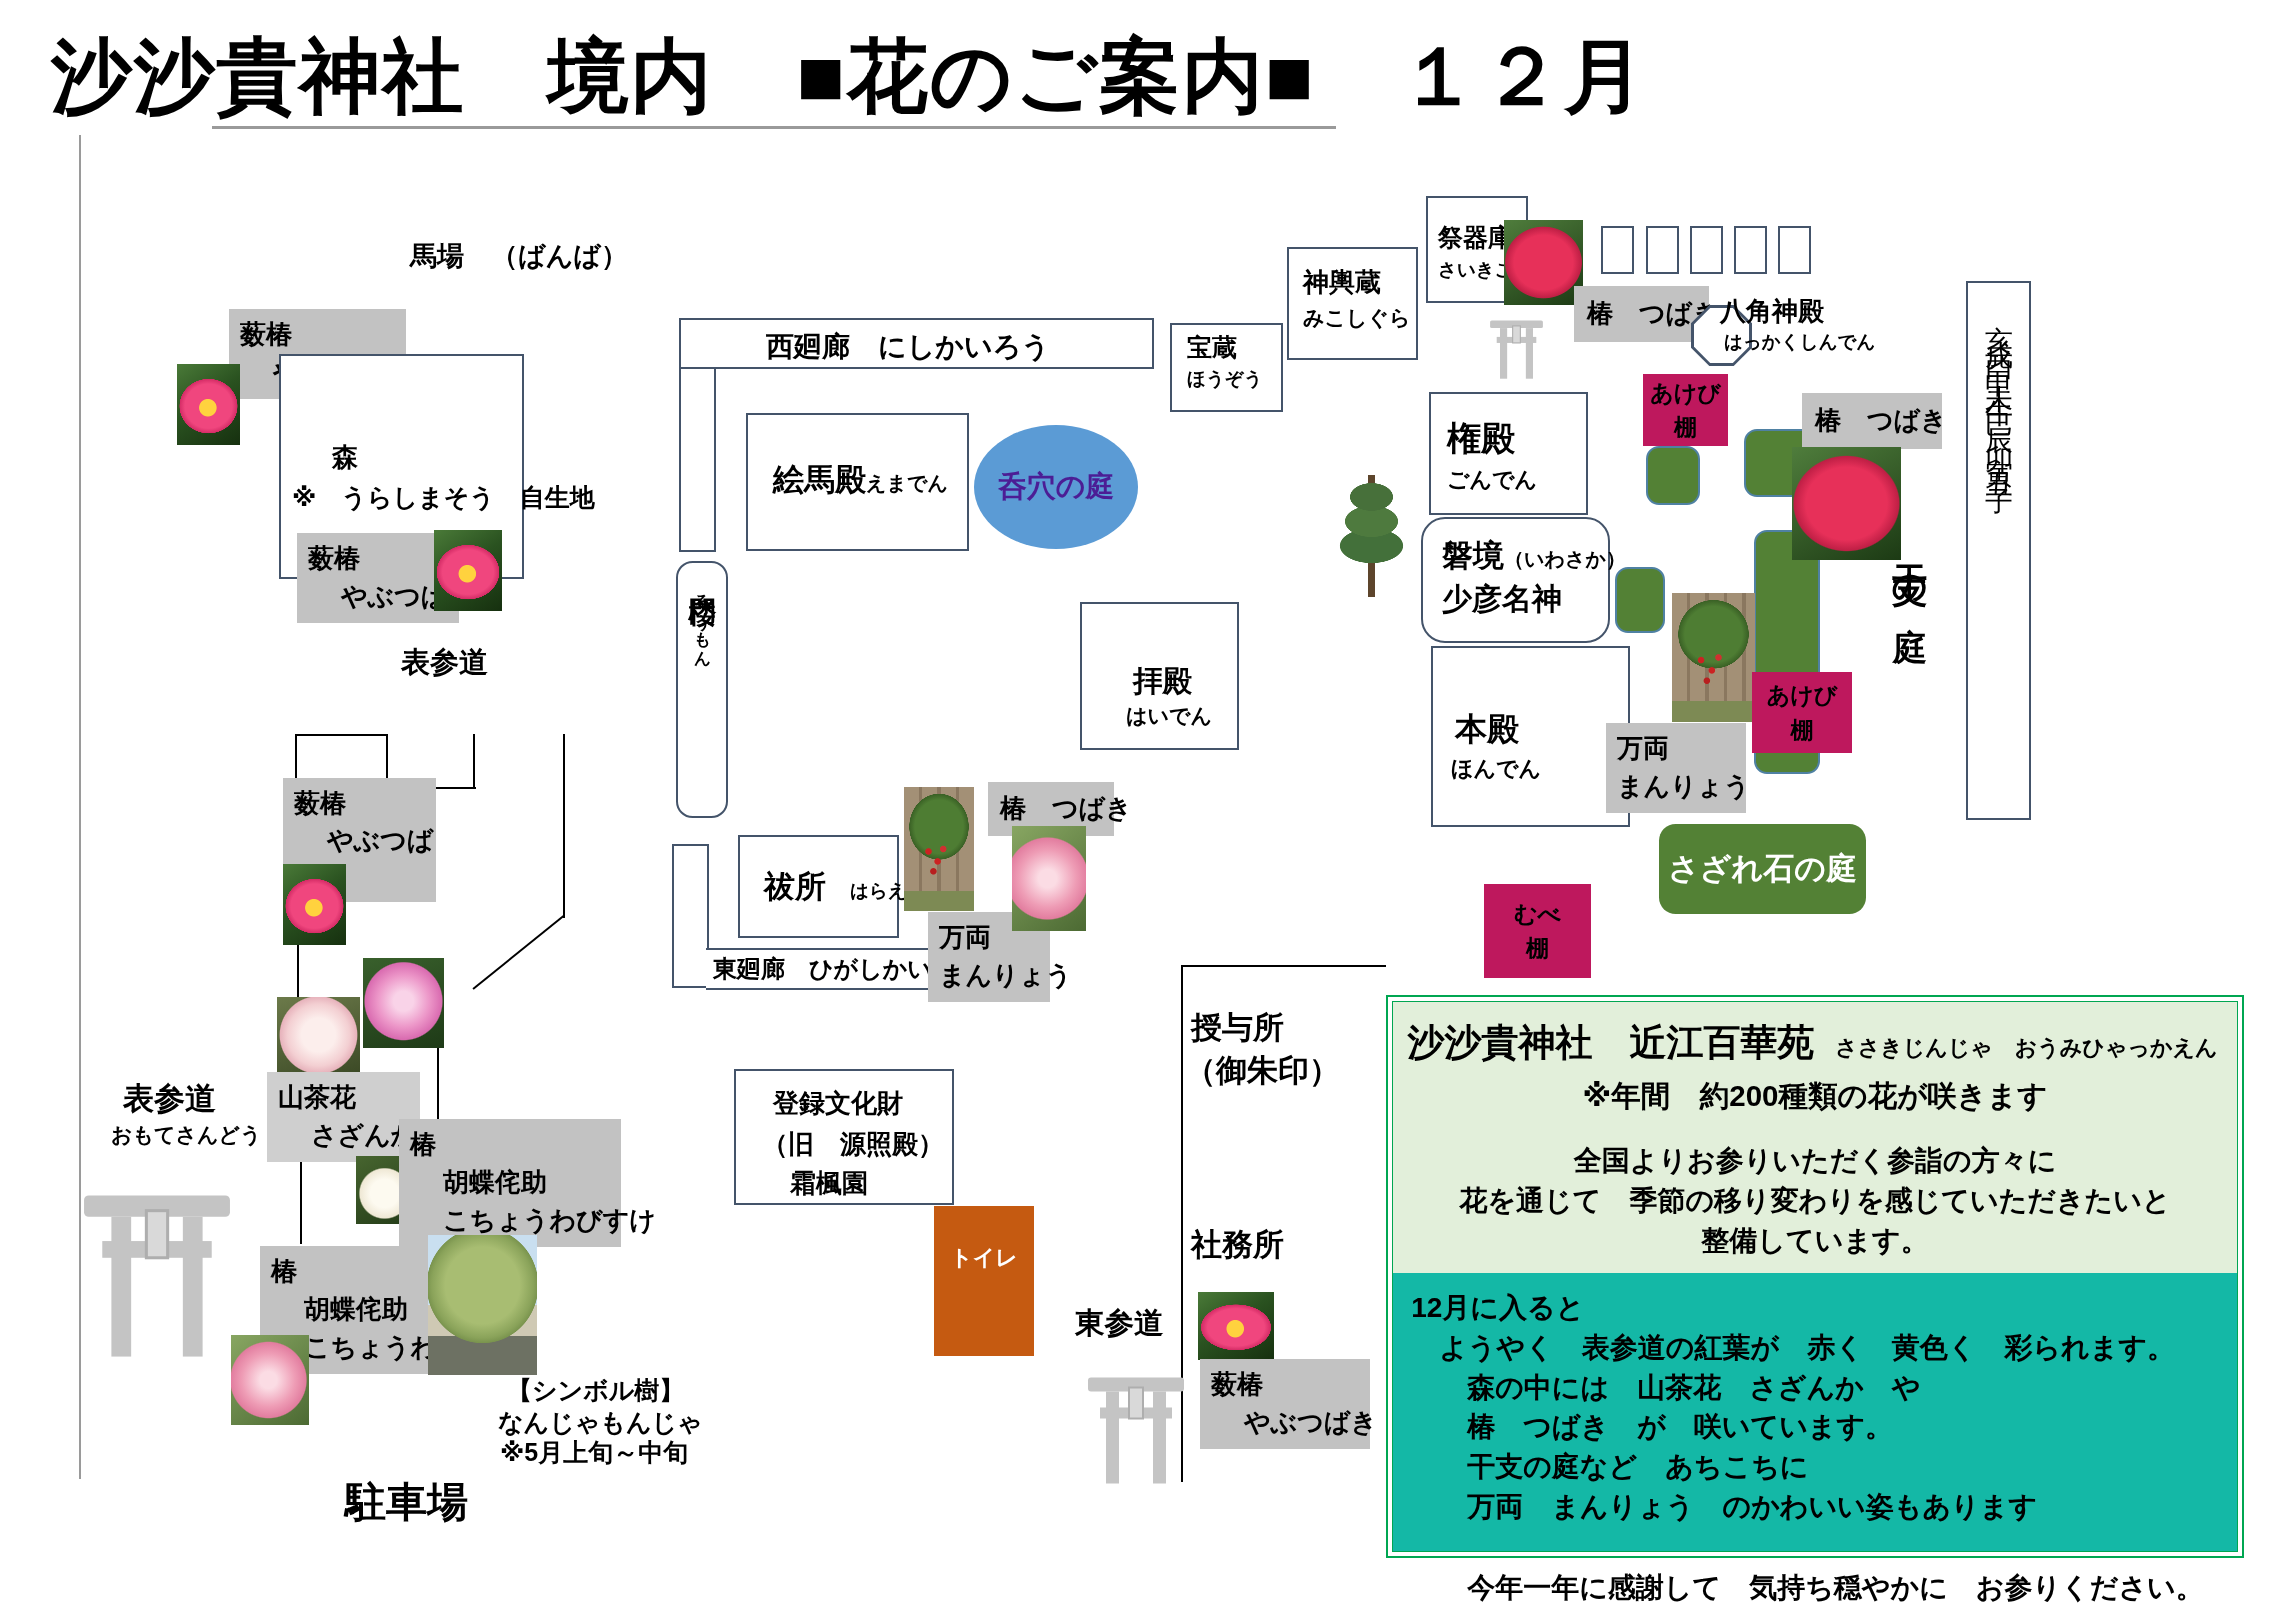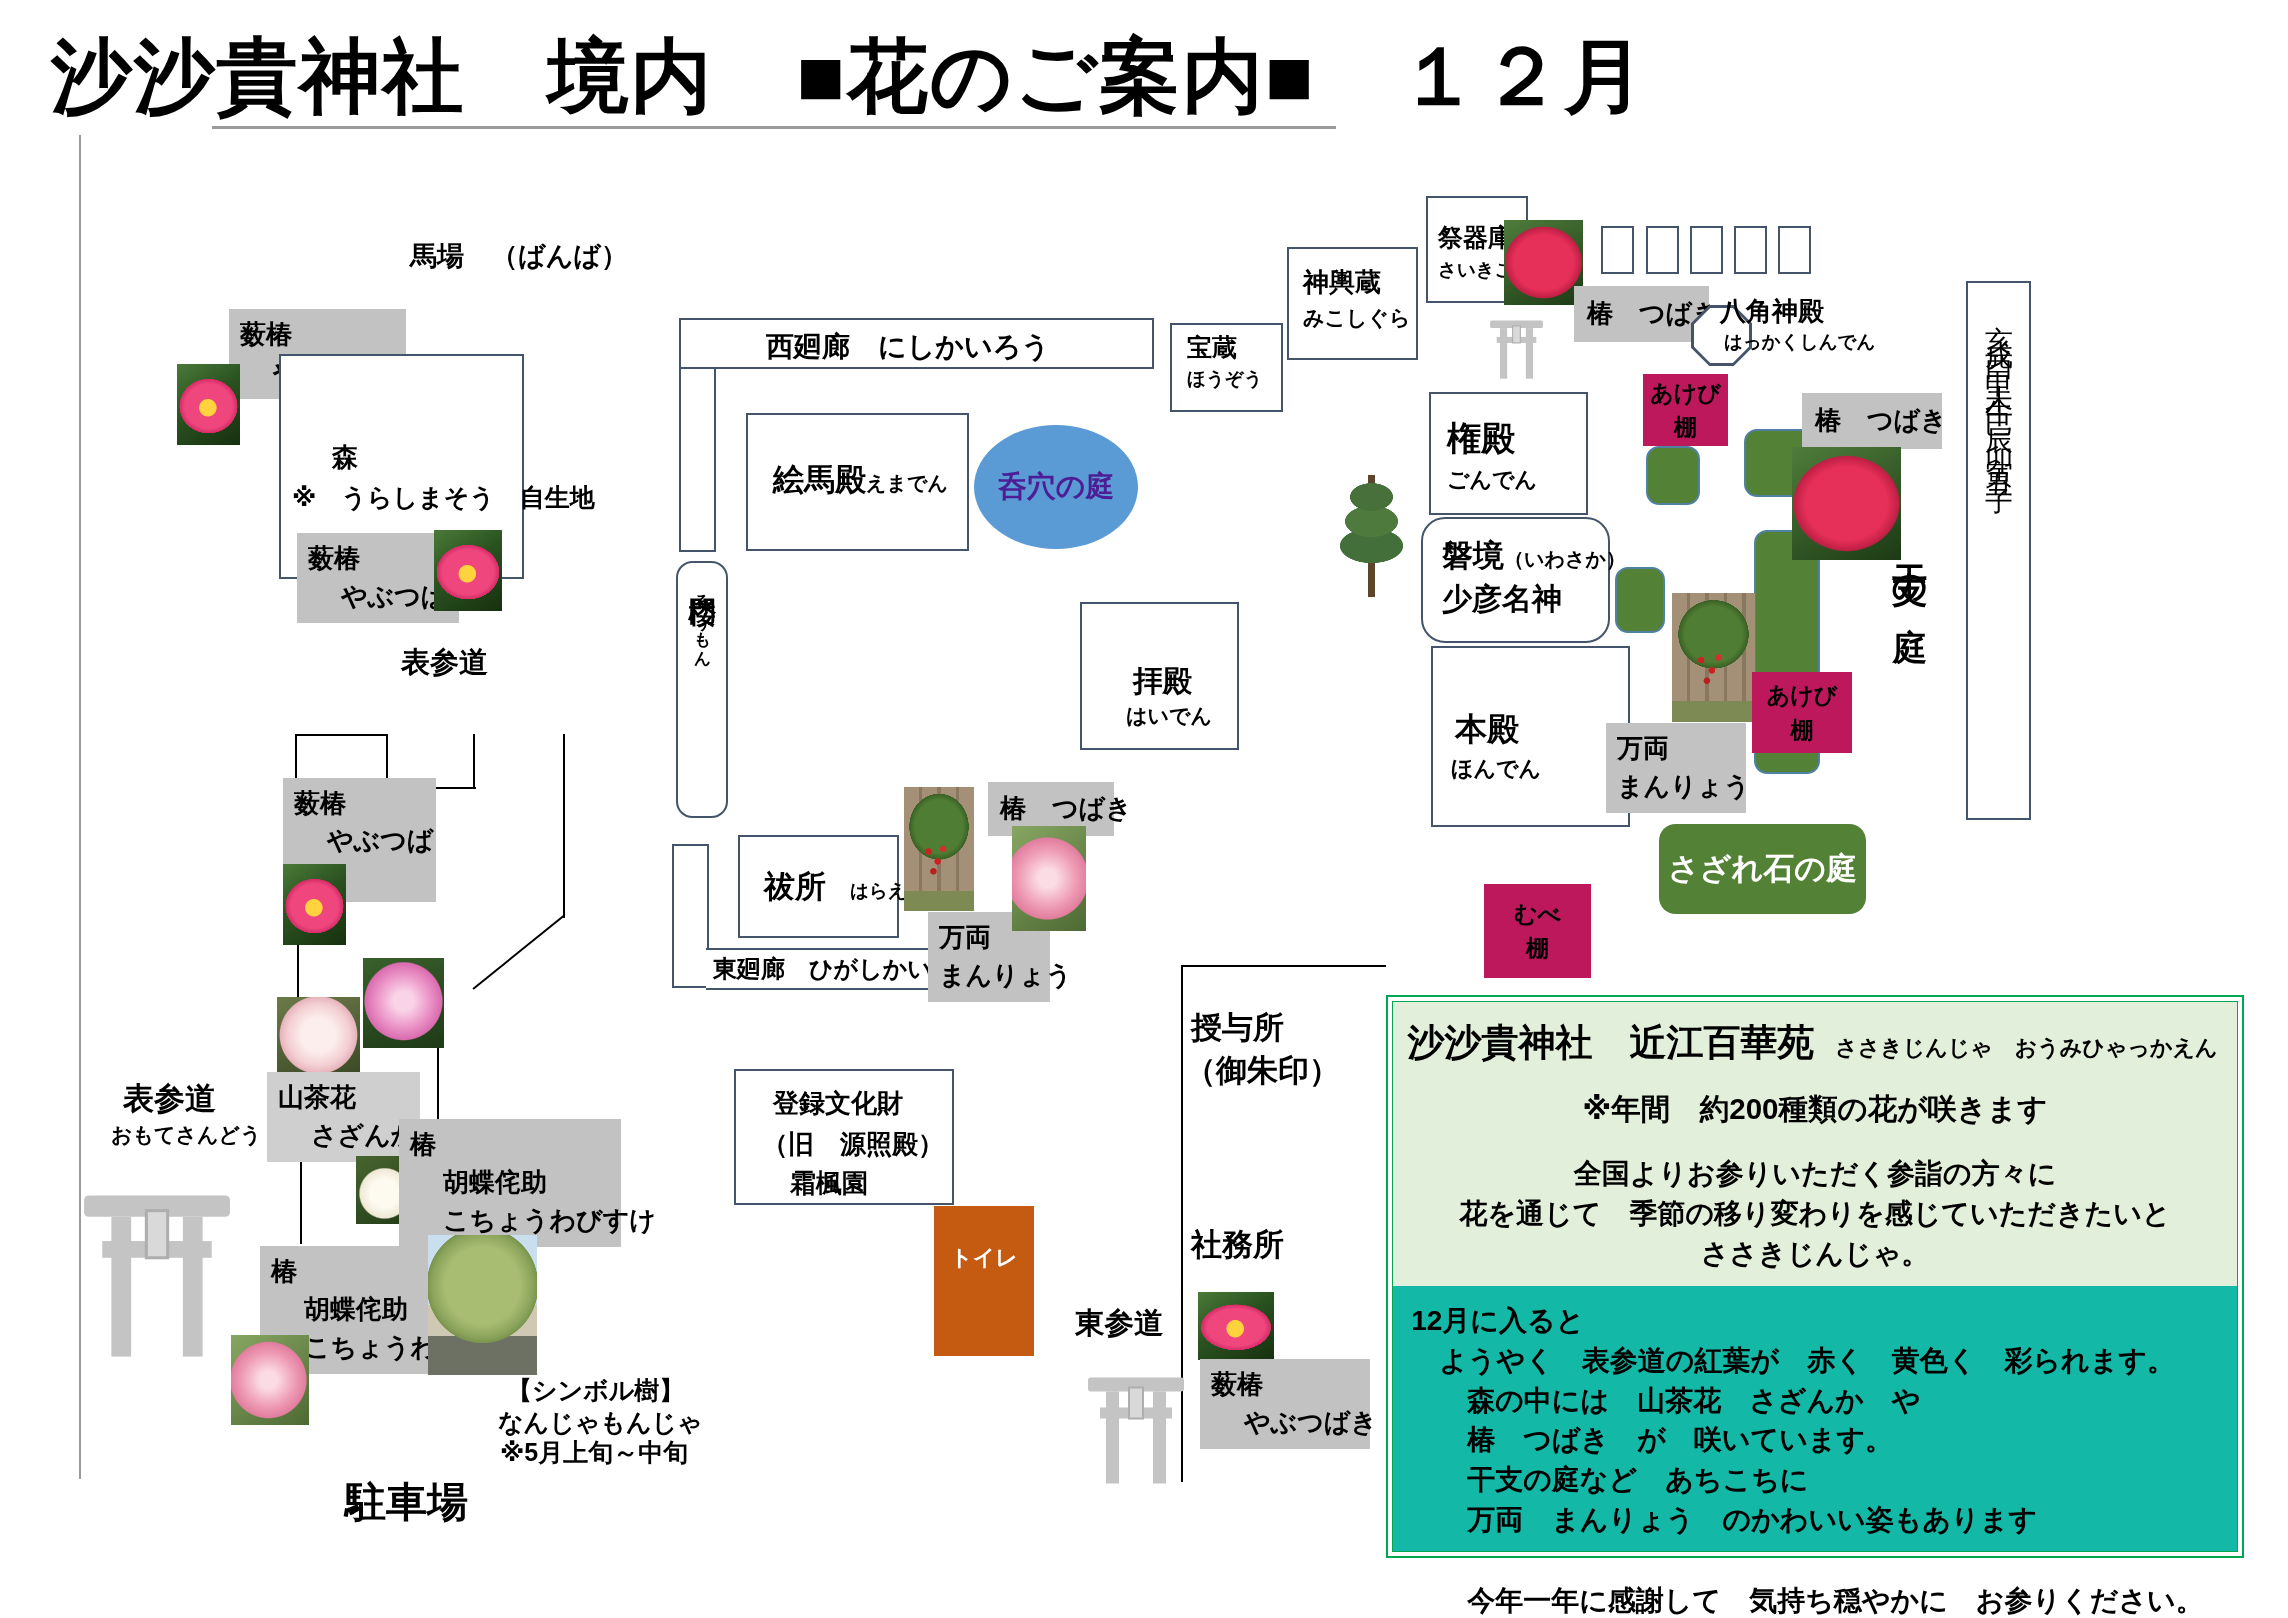--- a/index.html
+++ b/index.html
@@ -287,24 +287,24 @@
     <div class="ind">やぶつばき</div>
   </div>
 
   <div id="infobox">
     <div class="inner">
       <div class="head">
         <div style="text-align:left;white-space:nowrap">
           <span style="font-weight:bold;font-size:37px">沙沙貴神社　近江百華苑</span>
           <span style="font-weight:bold;font-size:22px;padding-left:16.6px">ささきじんじゃ　おうみひゃっかえん</span>
         </div>
-        <div class="ib-line" style="font-size:29.5px;margin-top:20px">※年間　約200種類の花が咲きます</div>
+        <div class="ib-line" style="font-size:29.5px;margin-top:7px">※年間　約200種類の花が咲きます</div>
         <div class="ib-line" style="margin-top:24px">全国よりお参りいただく参詣の方々に</div>
         <div class="ib-line">花を通じて　季節の移り変わりを感じていただきたいと</div>
-        <div class="ib-line">ささきじんじゃ。</div>
+        <div class="ib-line">整備しています。</div>
       </div>
       <div class="body">
         <div class="ib-line">12月に入ると</div>
         <div class="ib-line">　ようやく　表参道の紅葉が　赤く　黄色く　彩られます。</div>
         <div class="ib-line">　　森の中には　山茶花　さざんか　や</div>
         <div class="ib-line">　　椿　つばき　が　咲いています。</div>
         <div class="ib-line">　　干支の庭など　あちこちに</div>
         <div class="ib-line">　　万両　まんりょう　のかわいい姿もあります</div>
         <div class="ib-line" style="margin-top:41px">　　今年一年に感謝して　気持ち穏やかに　お参りください。</div>
       </div>

